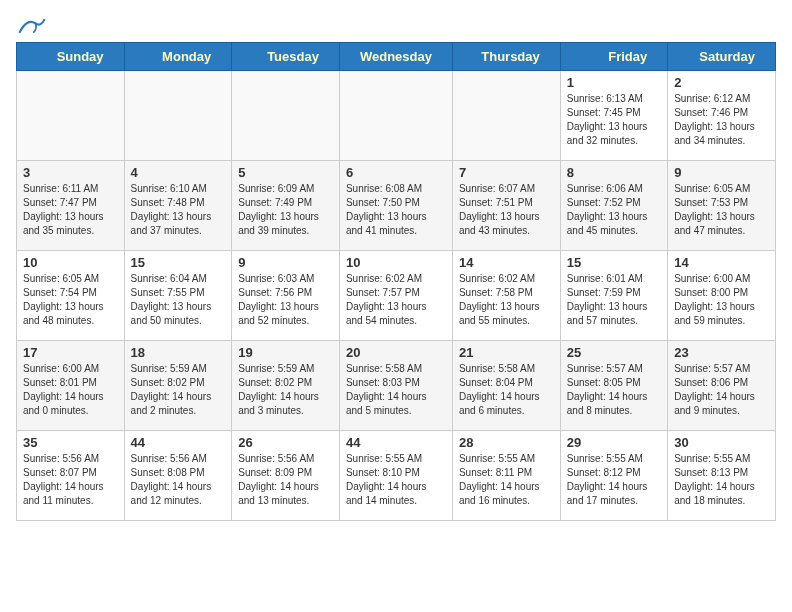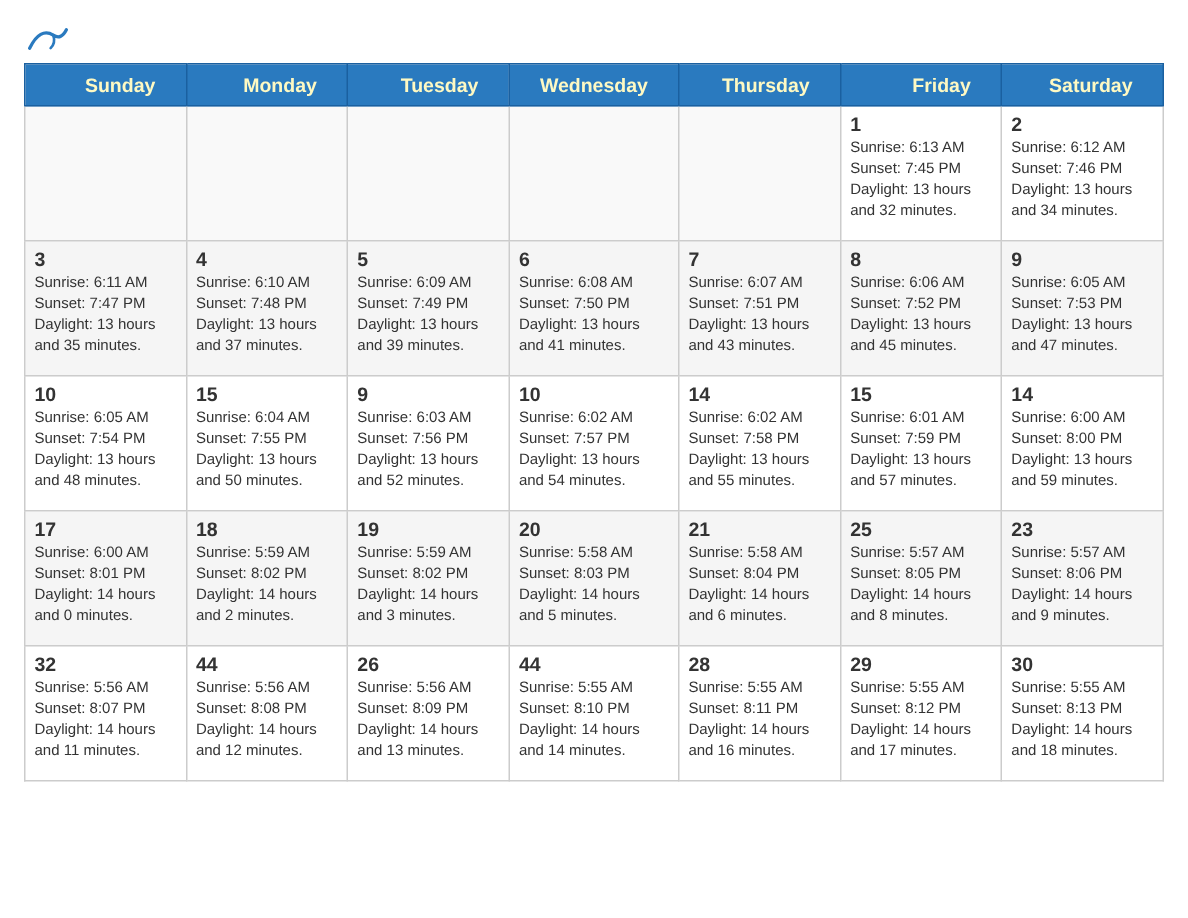--- a/index.html
+++ b/index.html
@@ -206,21 +206,21 @@
           <span class="day-num">25</span>
           <div class="day-info">Sunrise: 5:57 AM<br>Sunset: 8:05 PM<br>Daylight: 14 hours and 8 minutes.</div>
         </td>
         <td>
           <span class="day-num">23</span>
           <div class="day-info">Sunrise: 5:57 AM<br>Sunset: 8:06 PM<br>Daylight: 14 hours and 9 minutes.</div>
         </td>
       </tr>
       <tr>
         <td>
-          <span class="day-num">32</span>
+          <span class="day-num">35</span>
           <div class="day-info">Sunrise: 5:56 AM<br>Sunset: 8:07 PM<br>Daylight: 14 hours and 11 minutes.</div>
         </td>
         <td>
           <span class="day-num">44</span>
           <div class="day-info">Sunrise: 5:56 AM<br>Sunset: 8:08 PM<br>Daylight: 14 hours and 12 minutes.</div>
         </td>
         <td>
           <span class="day-num">26</span>
           <div class="day-info">Sunrise: 5:56 AM<br>Sunset: 8:09 PM<br>Daylight: 14 hours and 13 minutes.</div>
         </td>

